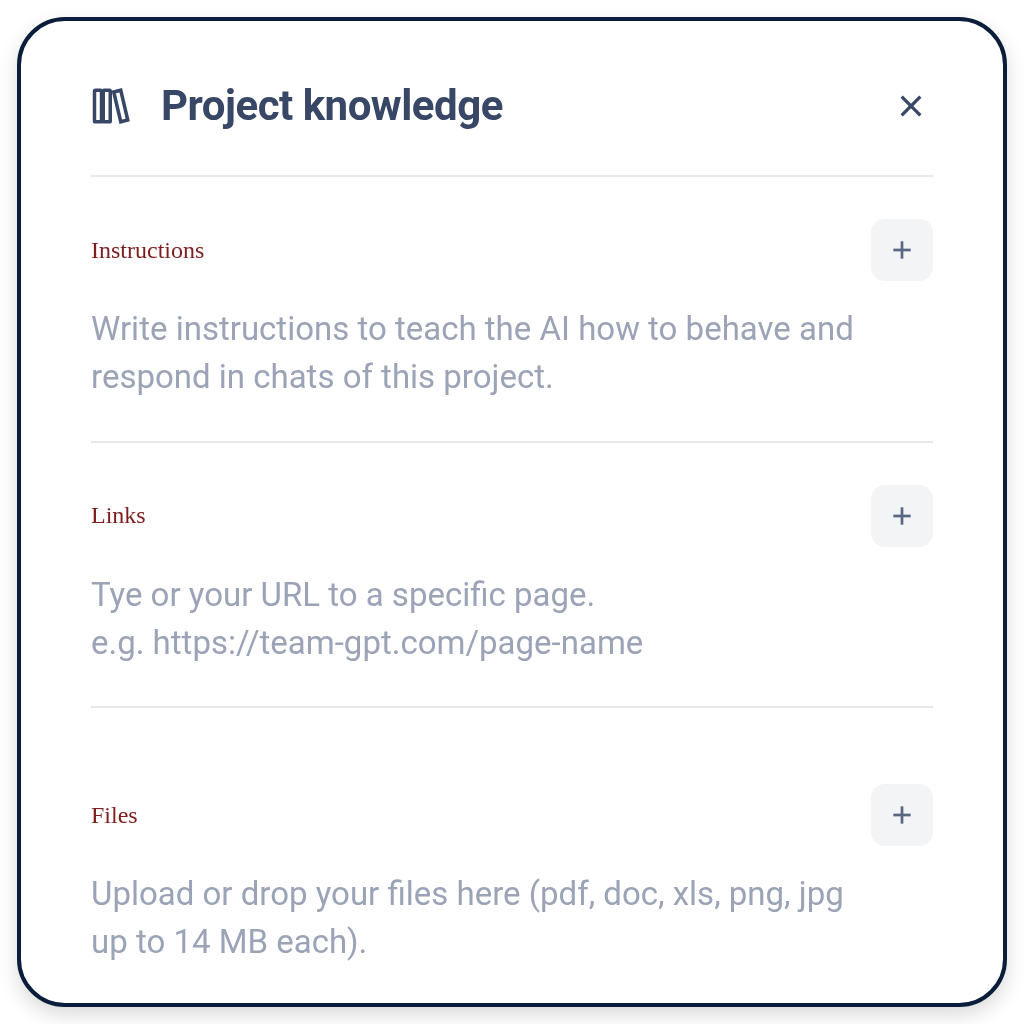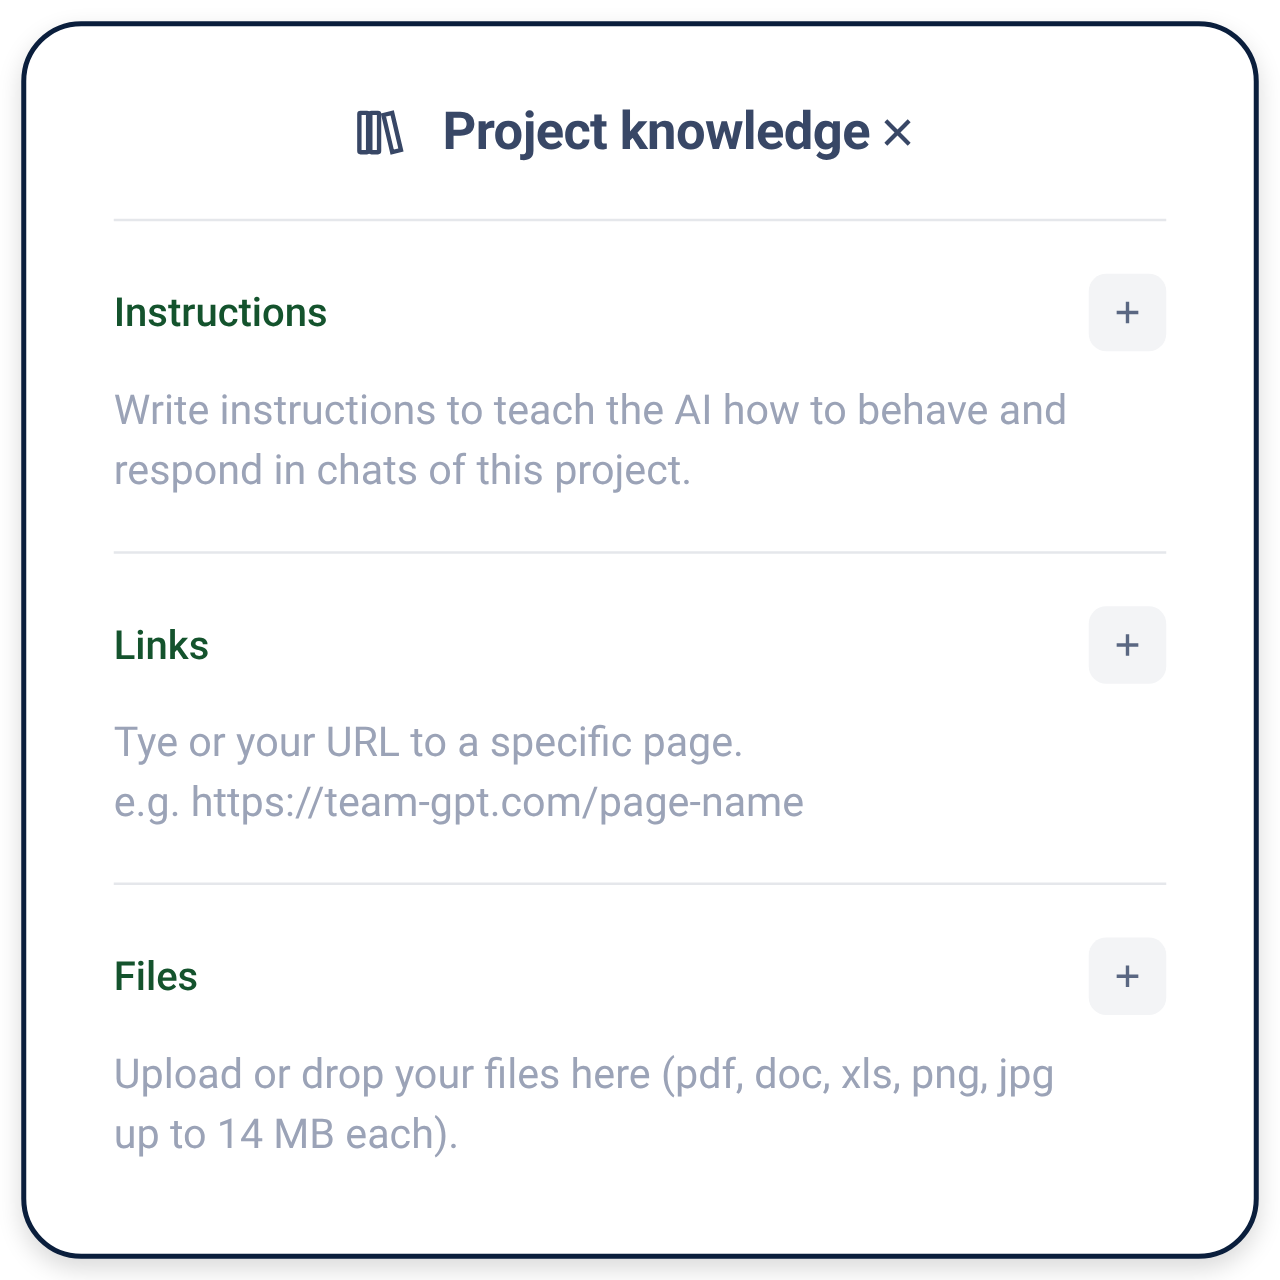--- a/index.html
+++ b/index.html
@@ -24,21 +24,21 @@
       background: #ffffff;
       border: 4px solid #0a1e3c;
       border-radius: 48px;
       padding: 60px 70px 50px 70px;
       box-shadow: 0 8px 20px rgba(0,0,0,0.15);
     }
     
     .modal-header {
       display: flex;
       align-items: center;
-      justify-content: center;
+      justify-content: space-between;
       padding-bottom: 45px;
       border-bottom: 2px solid #e5e7eb;
     }
     
     .header-left {
       display: flex;
       align-items: center;
       gap: 28px;
     }
     
@@ -84,33 +84,35 @@
     }
     
     .section {
       padding: 42px 0 40px 0;
       border-bottom: 2px solid #e5e7eb;
     }
     
     .section:last-child {
       border-bottom: none;
       padding-bottom: 0;
+      margin-top: 34px;
     }
     
     .section-header {
       display: flex;
       align-items: center;
       justify-content: space-between;
       margin-bottom: 24px;
     }
     
     .section-title {
-      font-size: 32px;
+      font-size: 24px;
       font-weight: 500;
-      color: #14532d;
+      color: #7f1d1d;
+      font-family: Liberation Serif, serif;
     }
     
     .add-button {
       width: 62px;
       height: 62px;
       background: #f3f4f6;
       border: none;
       border-radius: 14px;
       display: flex;
       align-items: center;

